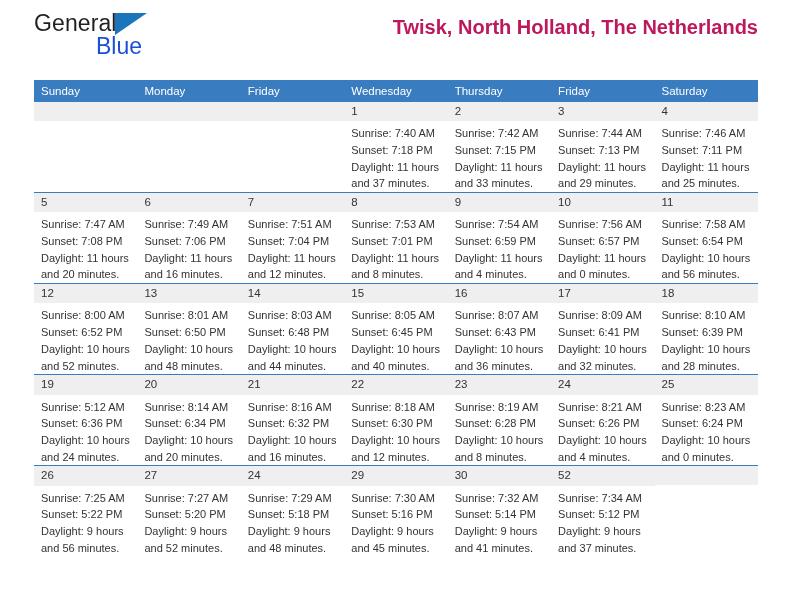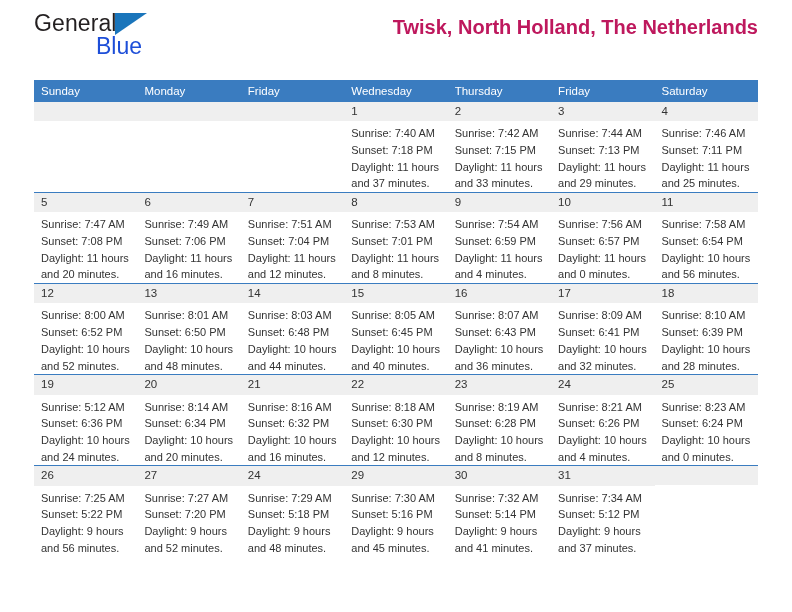--- a/index.html
+++ b/index.html
@@ -409,21 +409,21 @@
               <div>Sunrise: 7:25 AM</div>
               <div>Sunset: 5:22 PM</div>
               <div>Daylight: 9 hours</div>
               <div>and 56 minutes.</div>
             </div>
           </td>
           <td>
             <div class="daynum">27</div>
             <div class="cellbody">
               <div>Sunrise: 7:27 AM</div>
-              <div>Sunset: 7:20 PM</div>
+              <div>Sunset: 5:20 PM</div>
               <div>Daylight: 9 hours</div>
               <div>and 52 minutes.</div>
             </div>
           </td>
           <td>
             <div class="daynum">24</div>
             <div class="cellbody">
               <div>Sunrise: 7:29 AM</div>
               <div>Sunset: 5:18 PM</div>
               <div>Daylight: 9 hours</div>
@@ -442,21 +442,21 @@
           <td>
             <div class="daynum">30</div>
             <div class="cellbody">
               <div>Sunrise: 7:32 AM</div>
               <div>Sunset: 5:14 PM</div>
               <div>Daylight: 9 hours</div>
               <div>and 41 minutes.</div>
             </div>
           </td>
           <td>
-            <div class="daynum">31</div>
+            <div class="daynum">52</div>
             <div class="cellbody">
               <div>Sunrise: 7:34 AM</div>
               <div>Sunset: 5:12 PM</div>
               <div>Daylight: 9 hours</div>
               <div>and 37 minutes.</div>
             </div>
           </td>
           <td class="cell-empty">
             <div class="daynum empty"></div>
           </td>

